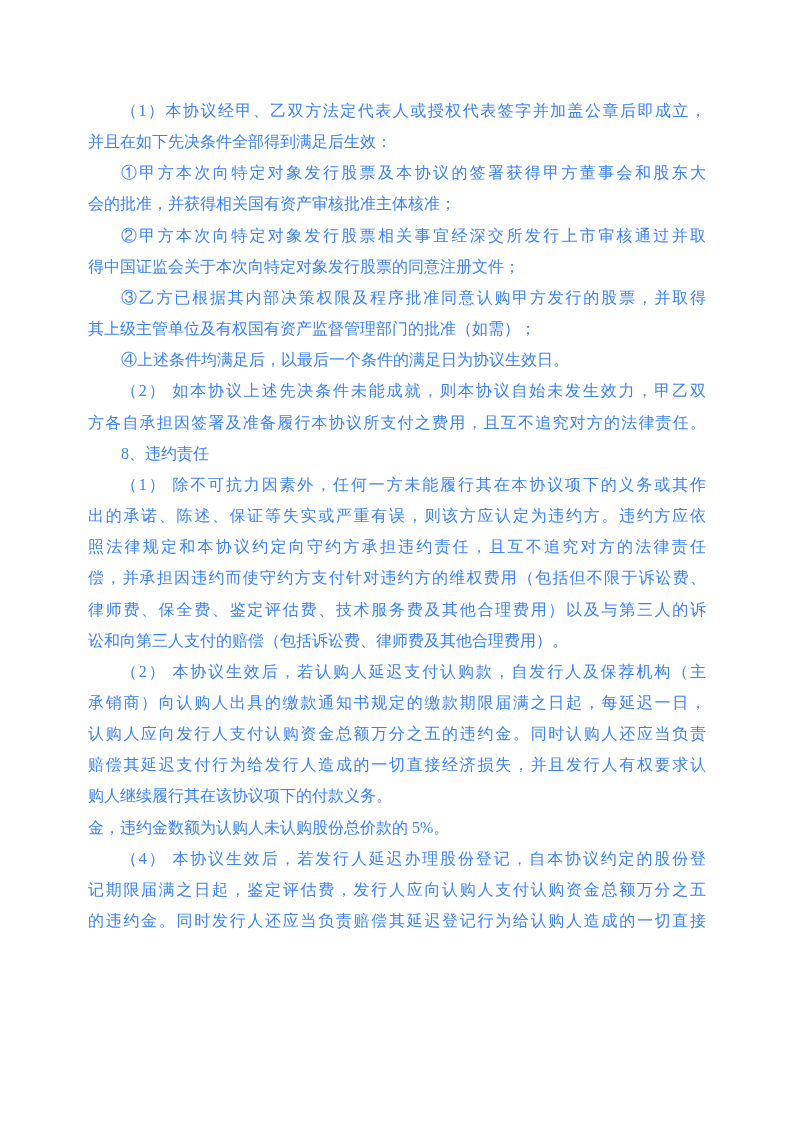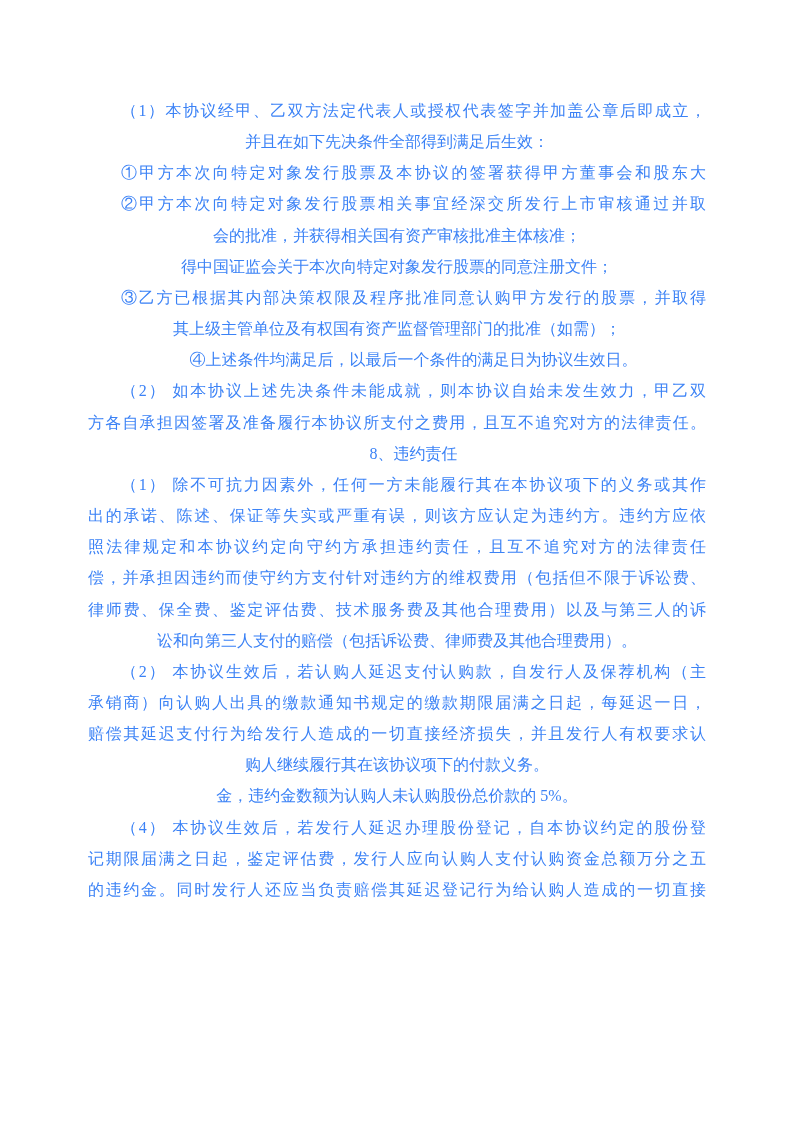--- a/index.html
+++ b/index.html
@@ -19,55 +19,56 @@
     position: absolute;
     left: 88px;
     top: 95px;
     width: 618px;
     font-size: 16px;
     line-height: 31.15px;
     color: #3b82f6;
   }
   .line {
     white-space: pre-wrap;
-    text-align: center;
+    text-align: left;
   }
   .line.indent {
     text-indent: 33px;
   }
   .line.justify {
     text-align: justify;
     text-align-last: justify;
   }
 </style>
 </head>
 <body>
 
 <div class="page">
   <div class="text-block">
       <div class="line indent justify">（1）本协议经甲、乙双方法定代表人或授权代表签字并加盖公章后即成立，</div>
       <div class="line">并且在如下先决条件全部得到满足后生效：</div>
       <div class="line indent justify">①甲方本次向特定对象发行股票及本协议的签署获得甲方董事会和股东大</div>
+      <div class="line">会的批准，并获得相关国有资产审核批准主体核准；</div>
       <div class="line indent justify">②甲方本次向特定对象发行股票相关事宜经深交所发行上市审核通过并取</div>
-      <div class="line">会的批准，并获得相关国有资产审核批准主体核准；</div>
       <div class="line">得中国证监会关于本次向特定对象发行股票的同意注册文件；</div>
       <div class="line indent justify">③乙方已根据其内部决策权限及程序批准同意认购甲方发行的股票，并取得</div>
       <div class="line">其上级主管单位及有权国有资产监督管理部门的批准（如需）；</div>
       <div class="line indent">④上述条件均满足后，以最后一个条件的满足日为协议生效日。</div>
       <div class="line indent justify">（2） 如本协议上述先决条件未能成就，则本协议自始未发生效力，甲乙双</div>
       <div class="line justify">方各自承担因签署及准备履行本协议所支付之费用，且互不追究对方的法律责任。</div>
       <div class="line indent">8、违约责任</div>
       <div class="line indent justify">（1） 除不可抗力因素外，任何一方未能履行其在本协议项下的义务或其作</div>
       <div class="line justify">出的承诺、陈述、保证等失实或严重有误，则该方应认定为违约方。违约方应依</div>
       <div class="line justify">照法律规定和本协议约定向守约方承担违约责任，且互不追究对方的法律责任</div>
       <div class="line justify">偿，并承担因违约而使守约方支付针对违约方的维权费用（包括但不限于诉讼费、</div>
       <div class="line justify">律师费、保全费、鉴定评估费、技术服务费及其他合理费用）以及与第三人的诉</div>
       <div class="line">讼和向第三人支付的赔偿（包括诉讼费、律师费及其他合理费用）。</div>
       <div class="line indent justify">（2） 本协议生效后，若认购人延迟支付认购款，自发行人及保荐机构（主</div>
       <div class="line justify">承销商）向认购人出具的缴款通知书规定的缴款期限届满之日起，每延迟一日，</div>
+      <div class="line justify">认购人应向发行人支付认购资金总额万分之五的违约金。同时认购人还应当负责</div>
       <div class="line justify">赔偿其延迟支付行为给发行人造成的一切直接经济损失，并且发行人有权要求认</div>
       <div class="line">购人继续履行其在该协议项下的付款义务。</div>
       <div class="line">金，违约金数额为认购人未认购股份总价款的 5%。</div>
       <div class="line indent justify">（4） 本协议生效后，若发行人延迟办理股份登记，自本协议约定的股份登</div>
       <div class="line justify">记期限届满之日起，鉴定评估费，发行人应向认购人支付认购资金总额万分之五</div>
       <div class="line justify">的违约金。同时发行人还应当负责赔偿其延迟登记行为给认购人造成的一切直接</div>
     </div>
 </div>
 
 </body></html>

